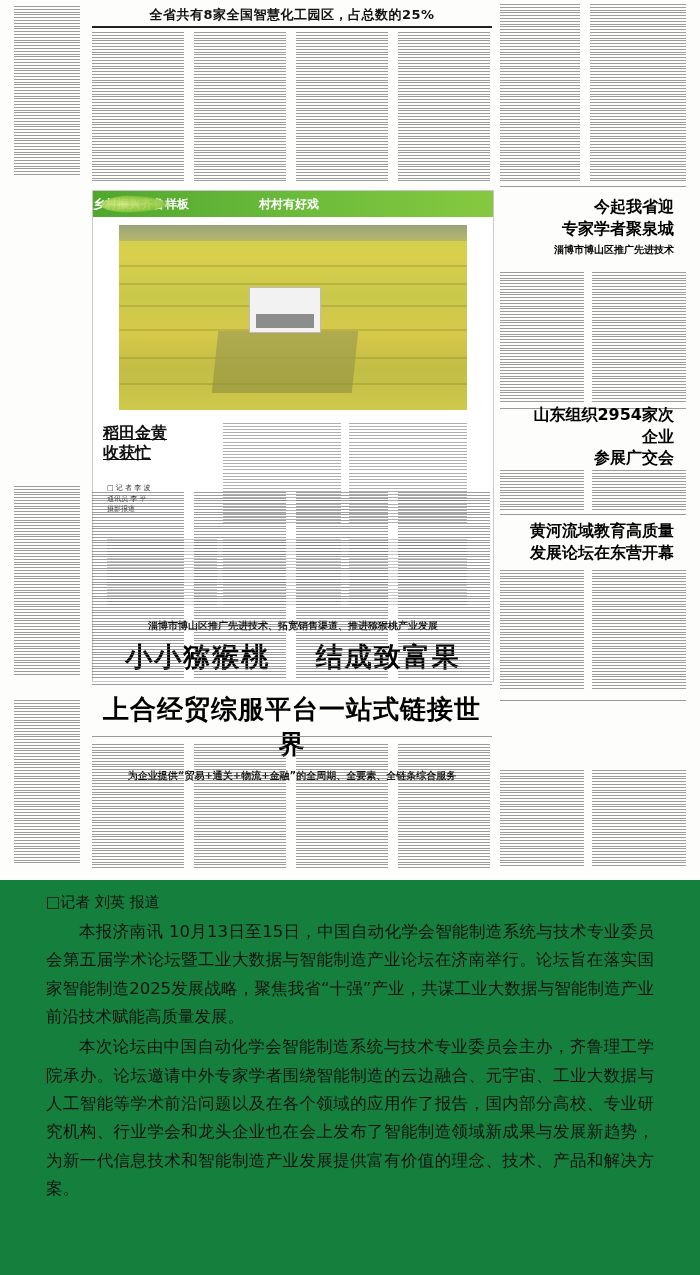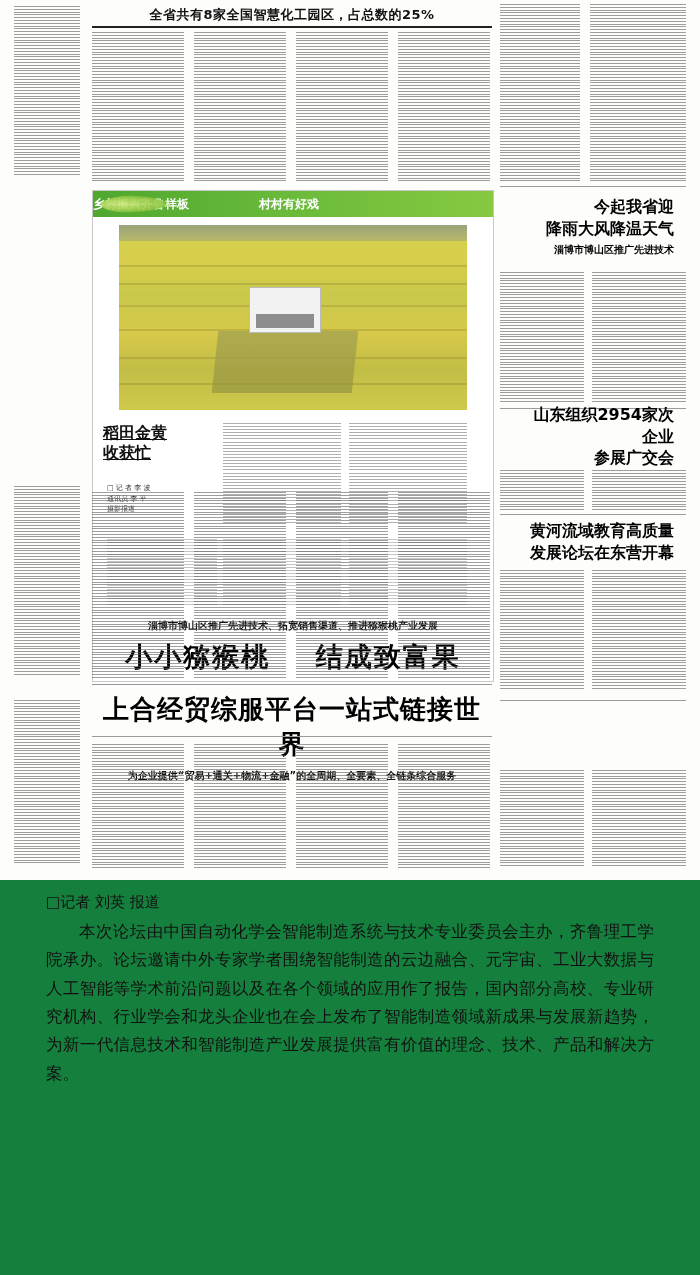--- a/index.html
+++ b/index.html
@@ -246,21 +246,21 @@
         <div class="lines dense"></div>
       </div>
     <div class="txtcol" style="left:590px;top:4px;width:96px;height:178px;">
         <div class="lines dense"></div>
       </div>
 
     <div class="rule" style="left:500px;top:186px;width:186px;height:1px;"></div>
 
     <div class="rh" style="top:196px;">
       <div class="l1">今起我省迎</div>
-      <div class="l1">降雨大风降温天气</div>
+      <div class="l1">专家学者聚泉城</div>
       <div class="l2">淄博市博山区推广先进技术</div>
     </div>
 
     <div class="txtcol" style="left:500px;top:272px;width:84px;height:130px;">
         <div class="lines dense"></div>
       </div>
     <div class="txtcol" style="left:592px;top:272px;width:94px;height:130px;">
         <div class="lines dense"></div>
       </div>
 
@@ -298,16 +298,17 @@
     <div class="txtcol" style="left:500px;top:770px;width:84px;height:98px;">
         <div class="lines dense"></div>
       </div>
     <div class="txtcol" style="left:592px;top:770px;width:94px;height:98px;">
         <div class="lines dense"></div>
       </div>
   </div>
 
   <div class="article">
     <div class="byline">□记者 刘英 报道</div>
+    <p>本报济南讯 10月13日至15日，中国自动化学会智能制造系统与技术专业委员会第五届学术论坛暨工业大数据与智能制造产业论坛在济南举行。论坛旨在落实国家智能制造2025发展战略，聚焦我省“十强”产业，共谋工业大数据与智能制造产业前沿技术赋能高质量发展。</p>
     <p>本次论坛由中国自动化学会智能制造系统与技术专业委员会主办，齐鲁理工学院承办。论坛邀请中外专家学者围绕智能制造的云边融合、元宇宙、工业大数据与人工智能等学术前沿问题以及在各个领域的应用作了报告，国内部分高校、专业研究机构、行业学会和龙头企业也在会上发布了智能制造领域新成果与发展新趋势，为新一代信息技术和智能制造产业发展提供富有价值的理念、技术、产品和解决方案。</p>
   </div>
 
 </div>
 
 </body></html>

